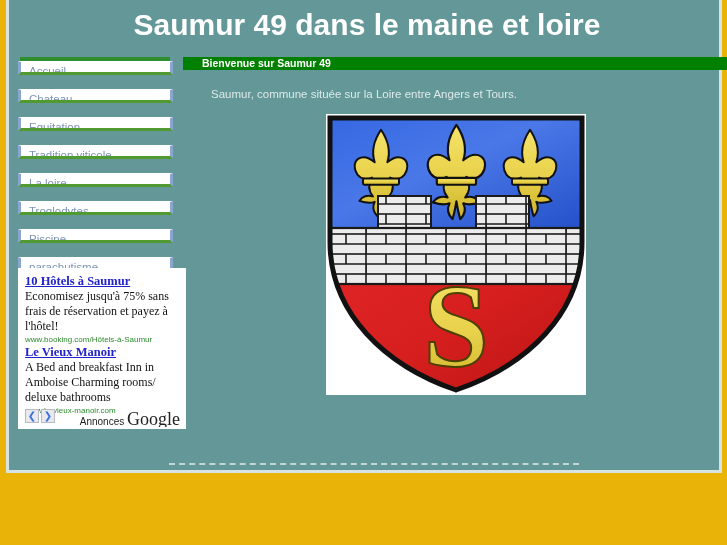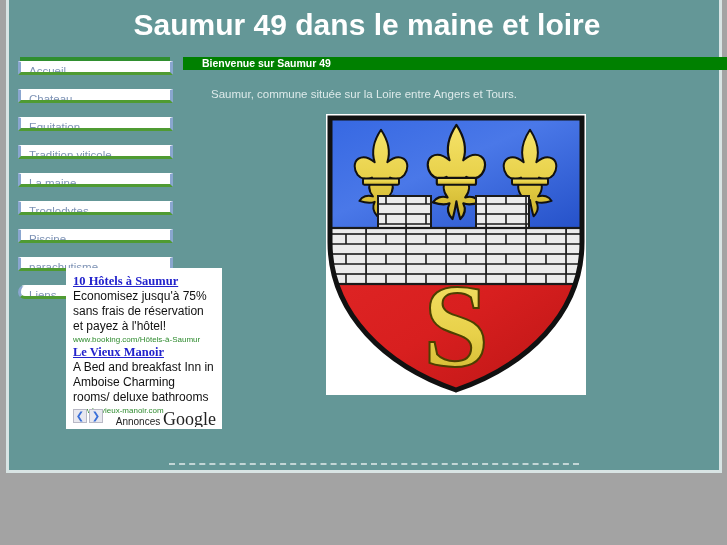--- a/index.html
+++ b/index.html
@@ -10,21 +10,21 @@
     width: 727px;
     height: 545px;
     overflow: hidden;
     font-family: "Liberation Sans", sans-serif;
   }
 
   #page {
     position: relative;
     width: 727px;
     height: 545px;
-    background: #a3a3a3;
+    background: #eab308;
   }
 
   
   .panel {
     position: absolute;
     left: 6px;
     top: 0px;
     width: 716px;
     height: 473px;
     background: #649797;
@@ -80,44 +80,43 @@
     white-space: nowrap;
     overflow: hidden;
   }
   .nav-item:last-child { border-bottom: 3px solid #4f9b32; border-radius: 7px; }
 
   
   .adbox {
     position: absolute;
     left: 9px;
     top: 268px;
-    width: 156px;
+    width: 168px;
     height: 161px;
     background: #ffffff;
     border: 2px solid #ffffff;
     box-sizing: border-box;
     padding: 4px 5px 0 5px;
     font-family: "Liberation Serif", serif;
     overflow: hidden;
-    margin-left: 48px;
   }
   .ad-title {
     color: #2222cc;
     font-size: 12.5px;
     font-weight: bold;
     text-decoration: underline;
     font-family: "Liberation Serif", serif;
     line-height: 15px;
     white-space: nowrap;
   }
   .ad-body {
     color: #111111;
     font-size: 12px;
     line-height: 15px;
-    font-family: Liberation Sans, sans-serif;
+    font-family: Liberation Serif, serif;
     margin-top: 0px;
   }
   .ad-url {
     color: #2e8b2e;
     font-size: 8px;
     line-height: 11px;
     font-family: Liberation Sans, sans-serif;
     white-space: nowrap;
     overflow: hidden;
   }
@@ -209,21 +208,21 @@
   <div class="panel">
 
     <div class="site-title">Saumur 49 dans le maine et loire</div>
 
     <div class="nav">
       <div class="nav-top-rule"></div>
       <div class="nav-item"><span>Accueil</span></div>
       <div class="nav-item"><span>Chateau</span></div>
       <div class="nav-item"><span>Equitation</span></div>
       <div class="nav-item"><span>Tradition viticole</span></div>
-      <div class="nav-item"><span>La maine</span></div>
+      <div class="nav-item"><span>La loire</span></div>
       <div class="nav-item"><span>Troglodytes</span></div>
       <div class="nav-item"><span>Piscine</span></div>
       <div class="nav-item"><span>parachutisme</span></div>
       <div class="nav-item"><span>Liens</span></div>
     </div>
 
     <div class="adbox">
 
       <div class="ad-title">10 Hôtels à Saumur</div>
       <div class="ad-body">Economisez jusqu'à 75% sans frais de réservation et payez à l'hôtel!</div>

